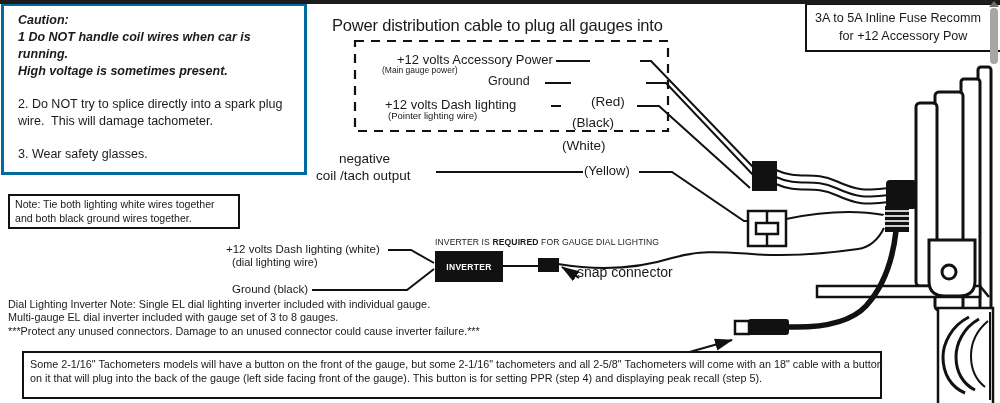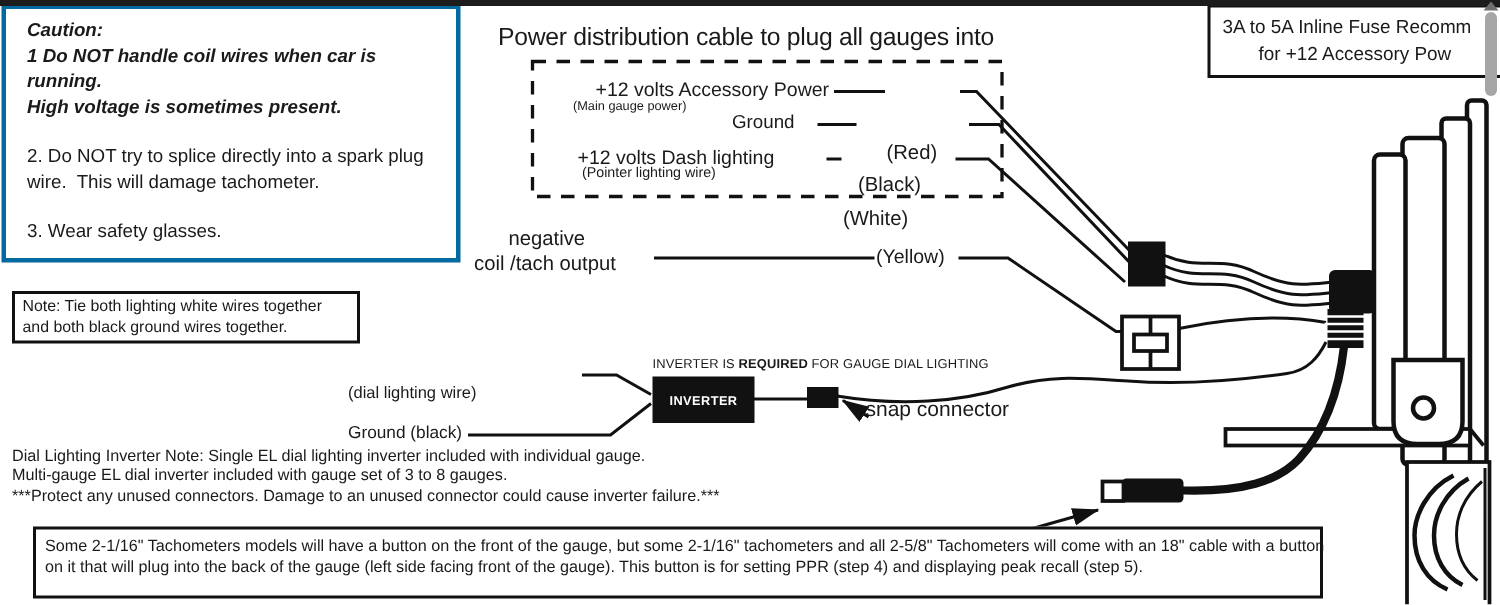--- a/index.html
+++ b/index.html
@@ -171,20 +171,21 @@
 
   <div class="abs txt neg" style="left:339px;top:151px;">negative</div>
   <div class="abs txt neg" style="left:316px;top:168px;">coil /tach output</div>
   <div class="abs txt" style="left:584px;top:163px;font-size:13px;">(Yellow)</div>
 
   <div class="abs tiebox">
     <div>Note: Tie both lighting white wires together</div>
     <div>and both black ground wires together.</div>
   </div>
 
+  <div class="abs txt invlbl" style="left:226px;top:243px;">+12 volts Dash lighting (white)</div>
   <div class="abs txt" style="left:232px;top:256px;font-size:11px;">(dial lighting wire)</div>
   <div class="abs txt invlbl" style="left:232px;top:283px;">Ground (black)</div>
   <div class="abs txt req">
     <span>INVERTER IS </span><span style="font-weight:bold">REQUIRED</span><span> FOR GAUGE DIAL LIGHTING</span>
   </div>
   <div class="abs invbox">
     <span>INVERTER</span>
   </div>
   <div class="abs txt snap">snap connector</div>
 

